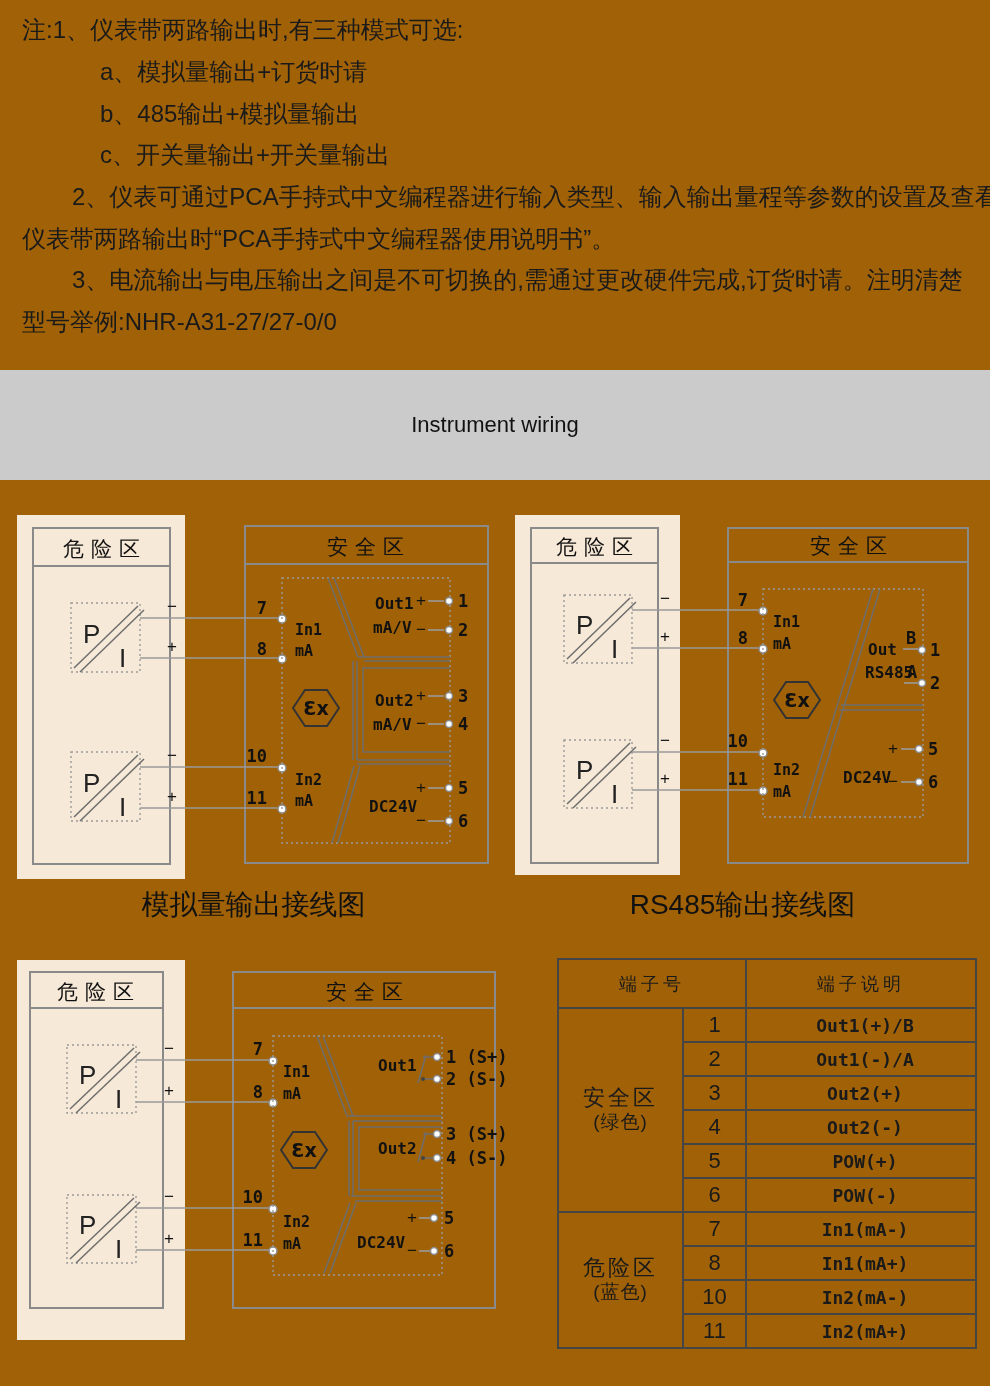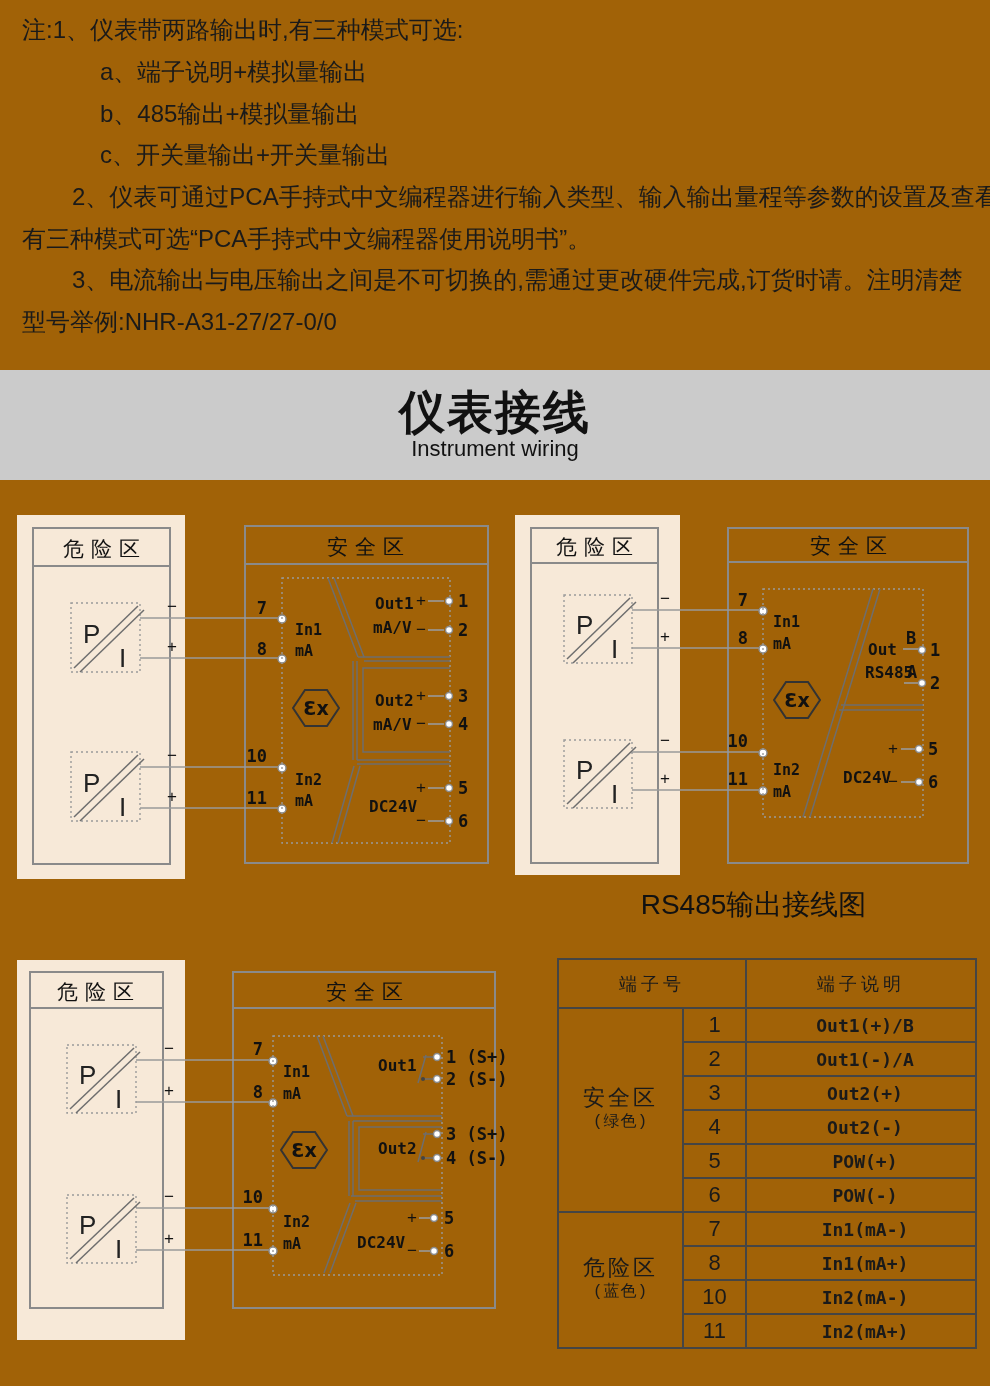--- a/index.html
+++ b/index.html
@@ -36,40 +36,39 @@
   .caption{position:absolute;text-align:center;font-size:28px;color:#111;font-weight:500;}
 
   
   #tbl{position:absolute;left:557px;top:958px;border-collapse:collapse;table-layout:fixed;}
   #tbl th,#tbl td{border:2px solid #454545;padding:0;text-align:center;vertical-align:middle;}
   #tbl th{height:47px;font-size:18px;font-weight:normal;letter-spacing:4px;}
   #tbl td{height:32px;}
   #tbl td.tno{font-size:22px;}
   #tbl td.tdesc{font-family:"DejaVu Sans Mono",monospace;font-weight:bold;font-size:18px;padding-left:8px;}
   #tbl td.tgroup{font-size:22px;letter-spacing:3px;line-height:24px;}
-  #tbl td.tgroup .sub{font-size:16px;letter-spacing:1px;font-family:Liberation Mono, monospace;}
+  #tbl td.tgroup .sub{font-size:19px;letter-spacing:1px;}
 </style>
 </head>
 <body>
 
 <div id="page">
 
   <div>
     <div class="nline" style="left:22px;top:14px">注:1、仪表带两路输出时,有三种模式可选:</div>
-    <div class="nline" style="left:100px;top:56px">a、端子说明+模拟量输出</div>
+    <div class="nline" style="left:100px;top:56px">a、模拟量输出+订货时请</div>
     <div class="nline" style="left:100px;top:98px">b、485输出+模拟量输出</div>
     <div class="nline" style="left:100px;top:139px">c、开关量输出+开关量输出</div>
     <div class="nline" style="left:72px;top:181px">2、仪表可通过PCA手持式中文编程器进行输入类型、输入输出量程等参数的设置及查看,</div>
-    <div class="nline" style="left:22px;top:223px">有三种模式可选“PCA手持式中文编程器使用说明书”。</div>
+    <div class="nline" style="left:22px;top:223px">仪表带两路输出时“PCA手持式中文编程器使用说明书”。</div>
     <div class="nline" style="left:72px;top:264px">3、电流输出与电压输出之间是不可切换的,需通过更改硬件完成,订货时请。注明清楚</div>
     <div class="nline" style="left:22px;top:306px">型号举例:NHR-A31-27/27-0/0</div>
   </div>
 
   <div class="banner" style="background-color: rgb(203, 203, 203);">
-    <div class="banner-title">仪表接线</div>
     <div class="banner-sub">Instrument wiring</div>
   </div>
 
   <svg class="diag" style="left:17px;top:513px" width="473" height="366" viewBox="0 0 473 366">
     <rect x="0" y="2" width="168" height="364" style="fill: rgb(247, 233, 216);"></rect>
     <rect x="16" y="15" width="137" height="336" class="boxline"></rect>
     <line x1="16" y1="53" x2="153" y2="53" class="boxline"></line>
     <text x="88" y="43" class="cjk" text-anchor="middle">危险区</text>
 
     <rect x="228" y="13" width="243" height="337" class="boxline" fill="#fff"></rect>
@@ -166,20 +165,21 @@
       <text x="404" y="280" class="sign" text-anchor="middle">+</text>
       <line x1="411" y1="275" x2="427" y2="275" class="wire"></line>
       <circle cx="432" cy="275" r="3.5" class="term"></circle>
       <text x="441" y="281" class="mono num">5</text>
       <text x="404" y="313" class="sign" text-anchor="middle">−</text>
       <line x1="411" y1="308" x2="427" y2="308" class="wire"></line>
       <circle cx="432" cy="308" r="3.5" class="term"></circle>
       <text x="441" y="314" class="mono num">6</text>
     </g>
   </svg>
+  <div class="caption" style="left:17px;top:886px;width:473px">模拟量输出接线图</div>
 
   <svg class="diag" style="left:515px;top:513px" width="460" height="366" viewBox="0 0 460 366">
     <rect x="0" y="2" width="165" height="360" style="fill: rgb(247, 233, 216);"></rect>
     <rect x="16" y="15" width="127" height="335" class="boxline"></rect>
     <line x1="16" y1="50" x2="143" y2="50" class="boxline"></line>
     <text x="83" y="41" class="cjk" text-anchor="middle">危险区</text>
 
     <rect x="213" y="15" width="240" height="335" class="boxline" fill="#fff"></rect>
     <line x1="213" y1="49" x2="453" y2="49" class="boxline"></line>
     <text x="337" y="40" class="cjk" text-anchor="middle">安全区</text>
@@ -254,21 +254,21 @@
       <text x="378" y="241" class="sign" text-anchor="middle">+</text>
       <line x1="386" y1="236" x2="400" y2="236" class="wire"></line>
       <circle cx="404" cy="236" r="3.5" class="term"></circle>
       <text x="413" y="242" class="mono num">5</text>
       <text x="378" y="274" class="sign" text-anchor="middle">−</text>
       <line x1="386" y1="269" x2="400" y2="269" class="wire"></line>
       <circle cx="404" cy="269" r="3.5" class="term"></circle>
       <text x="413" y="275" class="mono num">6</text>
     </g>
   </svg>
-  <div class="caption" style="left:526px;top:886px;width:455px">RS485输出接线图</div>
+  <div class="caption" style="left:515px;top:886px;width:455px">RS485输出接线图</div>
 
   <svg class="diag" style="left:17px;top:958px" width="480" height="384" viewBox="0 0 480 384">
     <rect x="0" y="2" width="168" height="380" style="fill: rgb(247, 233, 216);"></rect>
     <rect x="13" y="14" width="133" height="336" class="boxline"></rect>
     <line x1="13" y1="50" x2="146" y2="50" class="boxline"></line>
     <text x="82" y="41" class="cjk" text-anchor="middle">危险区</text>
 
     <rect x="216" y="14" width="262" height="336" class="boxline" fill="#fff"></rect>
     <line x1="216" y1="50" x2="478" y2="50" class="boxline"></line>
     <text x="351" y="41" class="cjk" text-anchor="middle">安全区</text>

